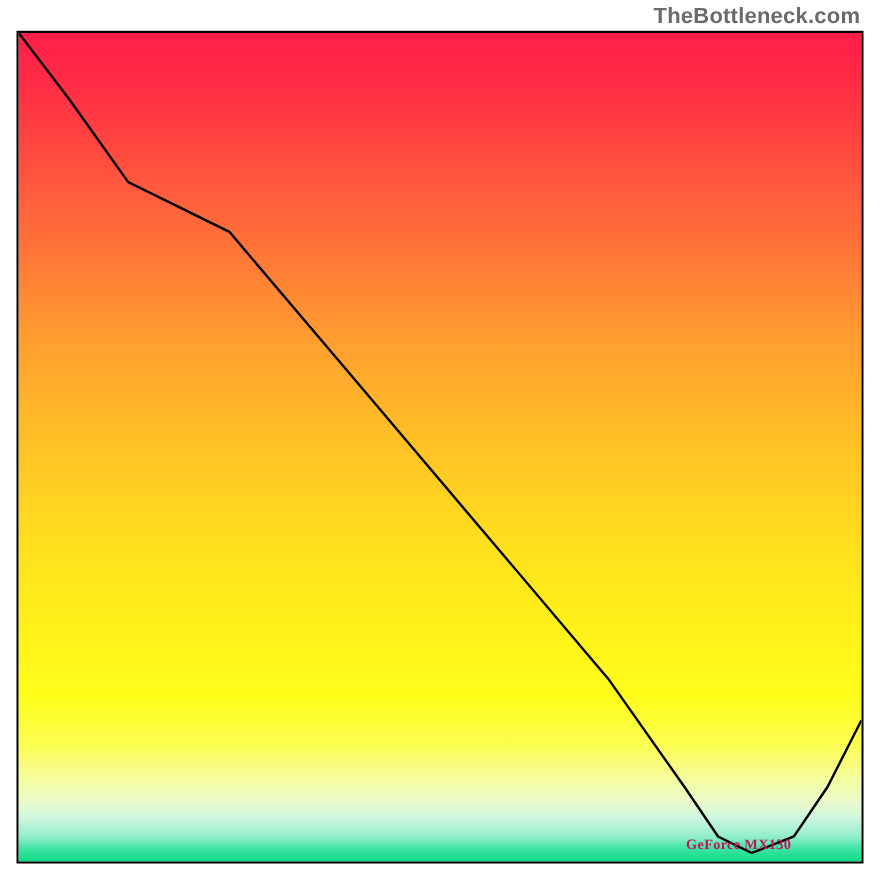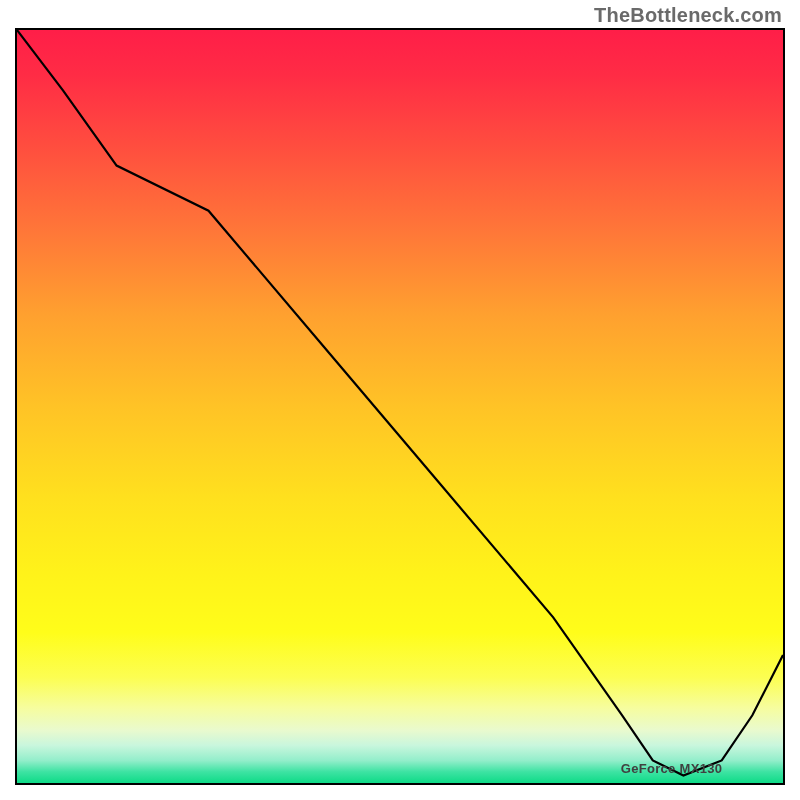--- a/index.html
+++ b/index.html
@@ -55,24 +55,24 @@
     inset: 0;
     width: 100%;
     height: 100%;
   }
   .label-layer {
     position: absolute;
     inset: 0;
   }
   .center-label {
     position: absolute;
-    font-family: Liberation Sans, sans-serif;
+    font-family: Liberation Serif, serif;
     font-size: 13px;
     font-weight: 700;
-    color: #404040;
+    color: #be185d;
     transform: translate(-50%, -50%);
     white-space: nowrap;
     letter-spacing: 0.3px;
   }
 </style>
 </head>
 <body>
 
 <div class="chart-container">
 

